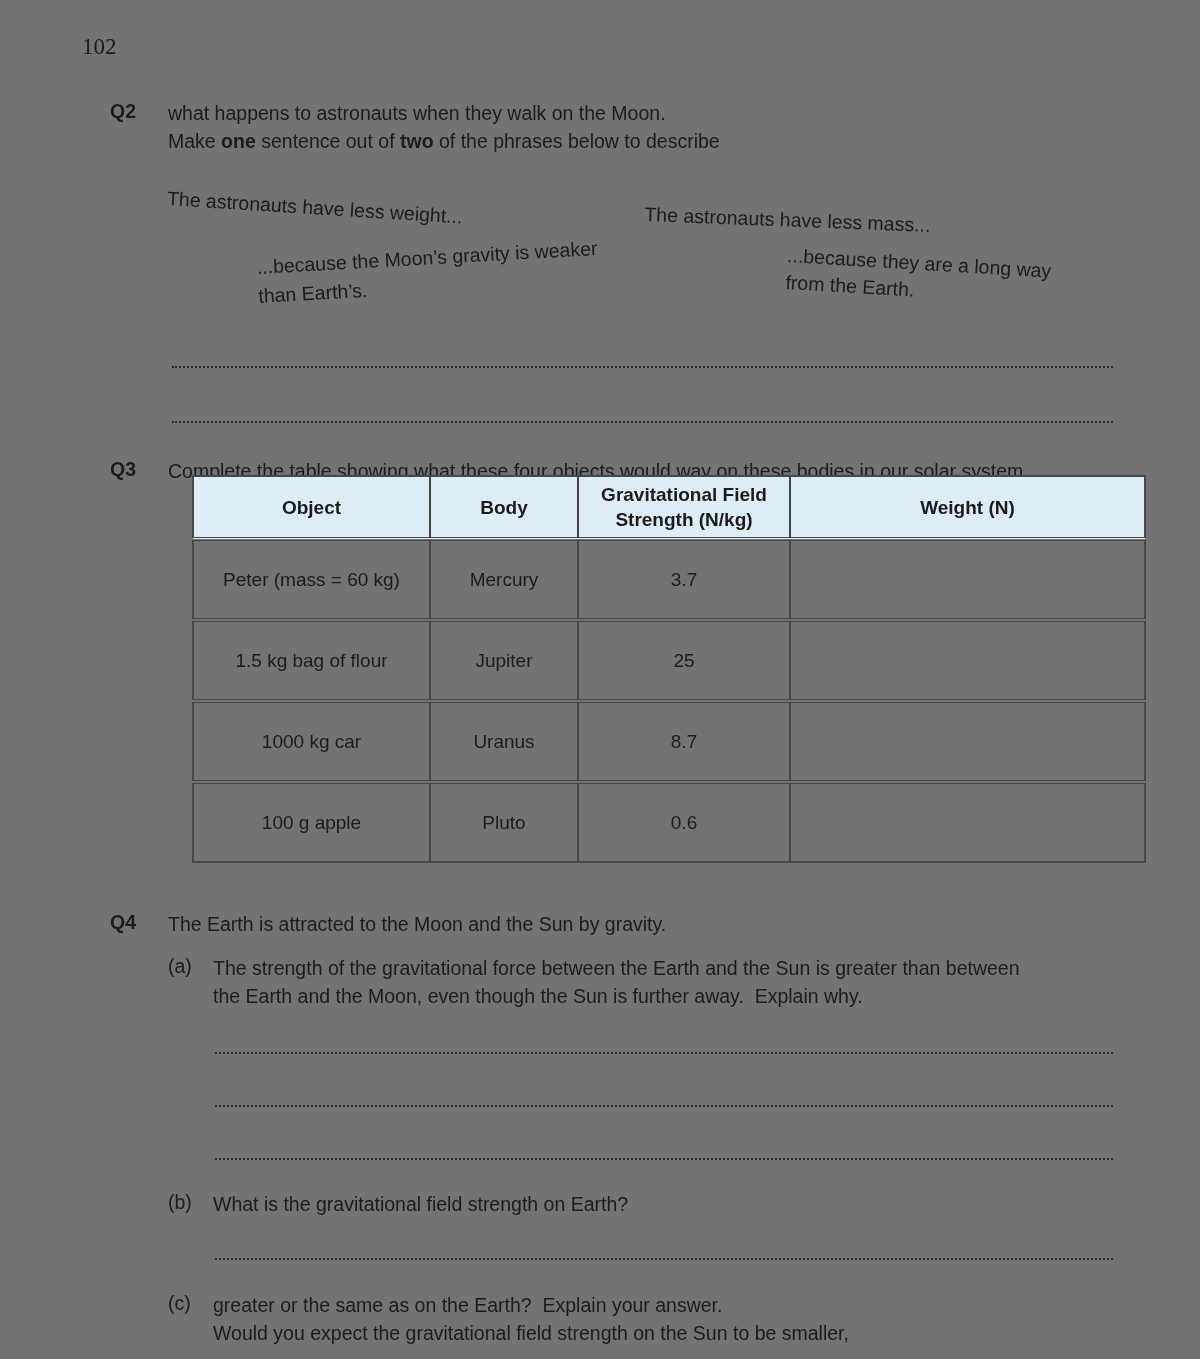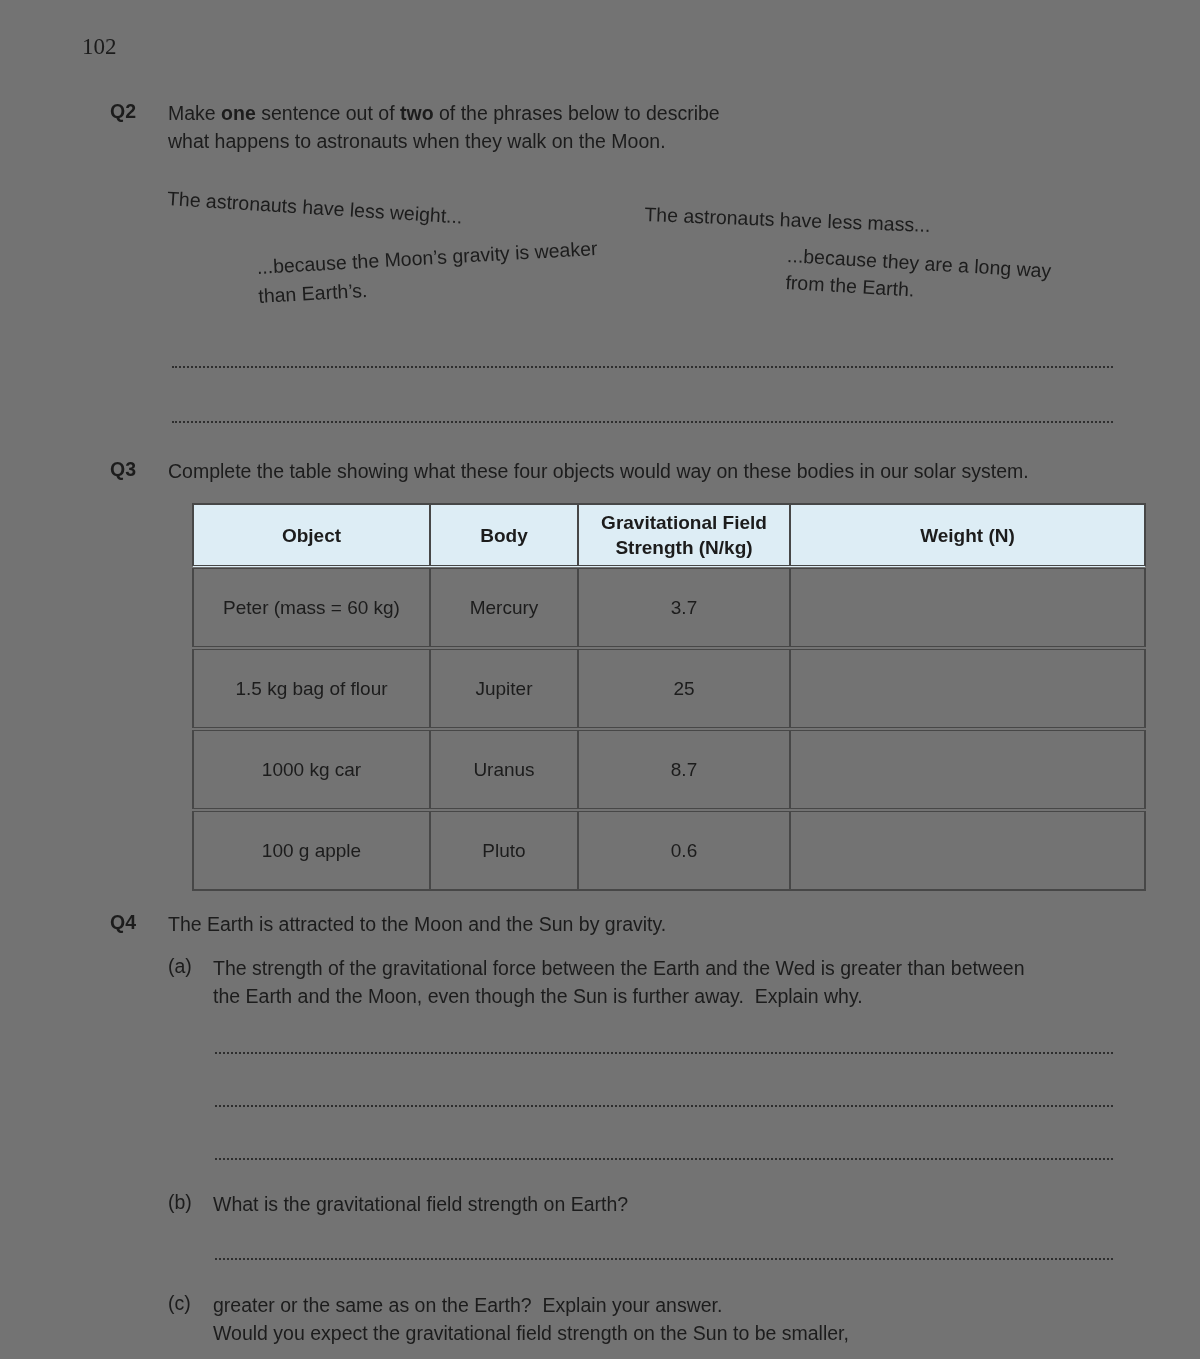--- a/index.html
+++ b/index.html
@@ -63,22 +63,22 @@
 </style>
 </head>
 <body>
 
 <div class="page">
 
   <div class="abs pagenum" style="left:82px;top:34px;">102</div>
 
   <div class="abs qlabel" style="left:110px;top:100px;">Q2</div>
   <div class="abs qtext" style="left:168px;top:100px;">
+    <div class="tl">what happens to astronauts when they walk on the Moon.</div>
     <div class="tl"><span>Make </span><b>one</b><span> sentence out of </span><b>two</b><span> of the phrases below to describe</span></div>
-    <div class="tl">what happens to astronauts when they walk on the Moon.</div>
   </div>
 
   <div class="abs phrase" style="left:168px;top:184px;transform:rotate(3.6deg);">
     <div class="tl">The astronauts have less weight...</div>
   </div>
   <div class="abs phrase" style="left:645px;top:200px;transform:rotate(2.2deg);">
     <div class="tl">The astronauts have less mass...</div>
   </div>
   <div class="abs phrase" style="left:256px;top:253px;transform:rotate(-3.2deg);">
     <div class="tl">...because the Moon’s gravity is weaker</div>
@@ -88,21 +88,21 @@
     <div class="tl">...because they are a long way</div>
     <div class="tl">from the Earth.</div>
   </div>
 
   <div class="abs dots" style="left:172px;top:366px;width:941px;"></div>
   <div class="abs dots" style="left:172px;top:421px;width:941px;"></div>
 
   <div class="abs qlabel" style="left:110px;top:458px;">Q3</div>
   <div class="abs qtext tl" style="left:168px;top:458px;">Complete the table showing what these four objects would way on these bodies in our solar system.</div>
 
-  <div class="abs" style="left:168px;top:503px;padding-left:24px;">
+  <div class="abs" style="left:168px;top:475px;padding-left:24px;">
     <table class="wtable">
       <colgroup>
         <col style="width:237px">
           <col style="width:148px">
           <col style="width:212px">
           <col style="width:355px">
       </colgroup>
       <tbody>
           <tr>
         <th>Object</th>
@@ -136,21 +136,21 @@
       </tr>
     </tbody>
       </table>
   </div>
 
   <div class="abs qlabel" style="left:110px;top:911px;">Q4</div>
   <div class="abs qtext tl" style="left:168px;top:911px;">The Earth is attracted to the Moon and the Sun by gravity.</div>
 
   <div class="abs sub-label" style="left:168px;top:955px;">(a)</div>
   <div class="abs qtext" style="left:213px;top:955px;">
-    <div class="tl">The strength of the gravitational force between the Earth and the Wed is greater than between</div>
+    <div class="tl">The strength of the gravitational force between the Earth and the Sun is greater than between</div>
     <div class="tl">the Earth and the Moon, even though the Sun is further away.  Explain why.</div>
   </div>
   <div class="abs dots" style="left:215px;top:1052px;width:898px;"></div>
   <div class="abs dots" style="left:215px;top:1105px;width:898px;"></div>
   <div class="abs dots" style="left:215px;top:1158px;width:898px;"></div>
 
   <div class="abs sub-label" style="left:168px;top:1191px;">(b)</div>
   <div class="abs qtext tl" style="left:213px;top:1191px;">What is the gravitational field strength on Earth?</div>
   <div class="abs dots" style="left:215px;top:1258px;width:898px;"></div>
 

